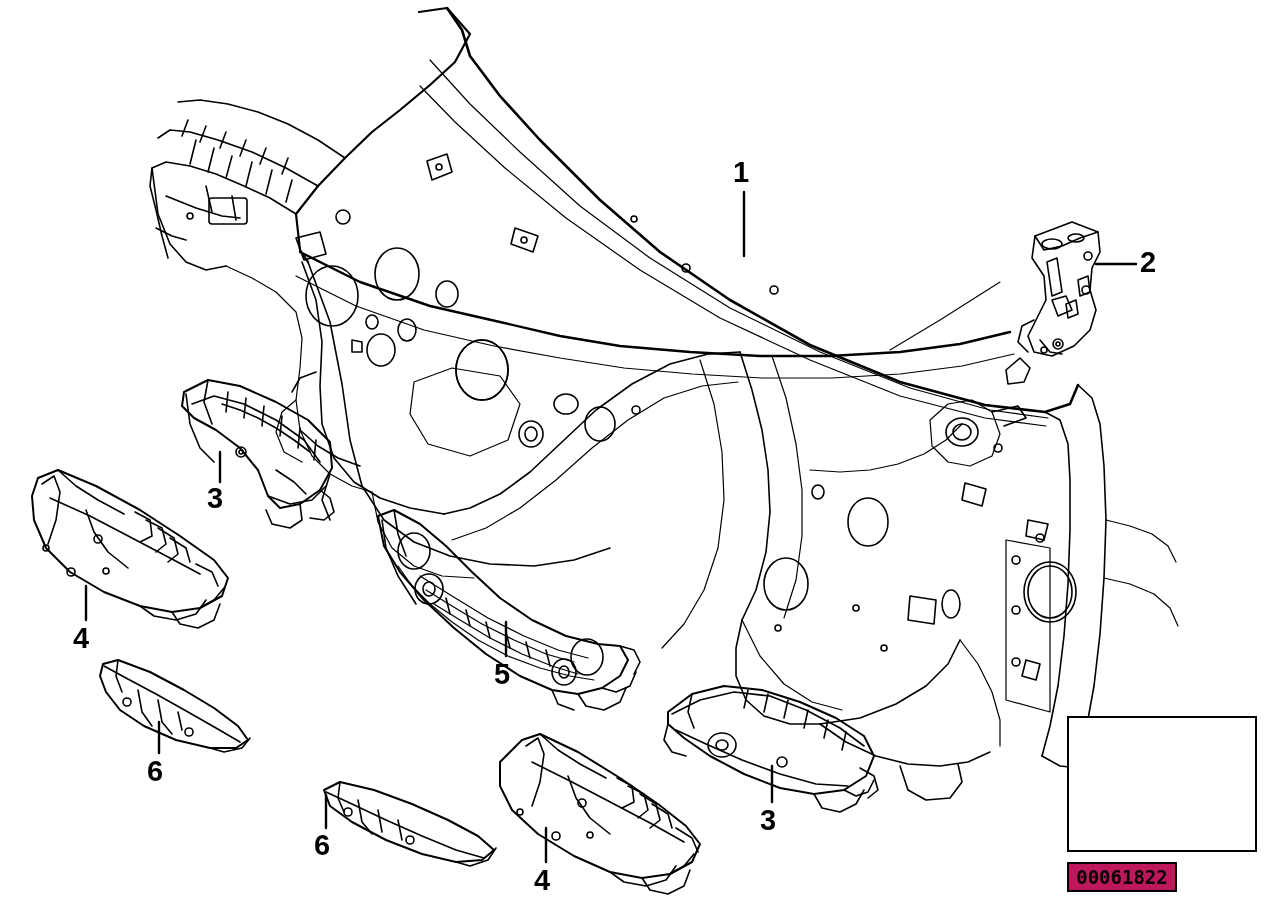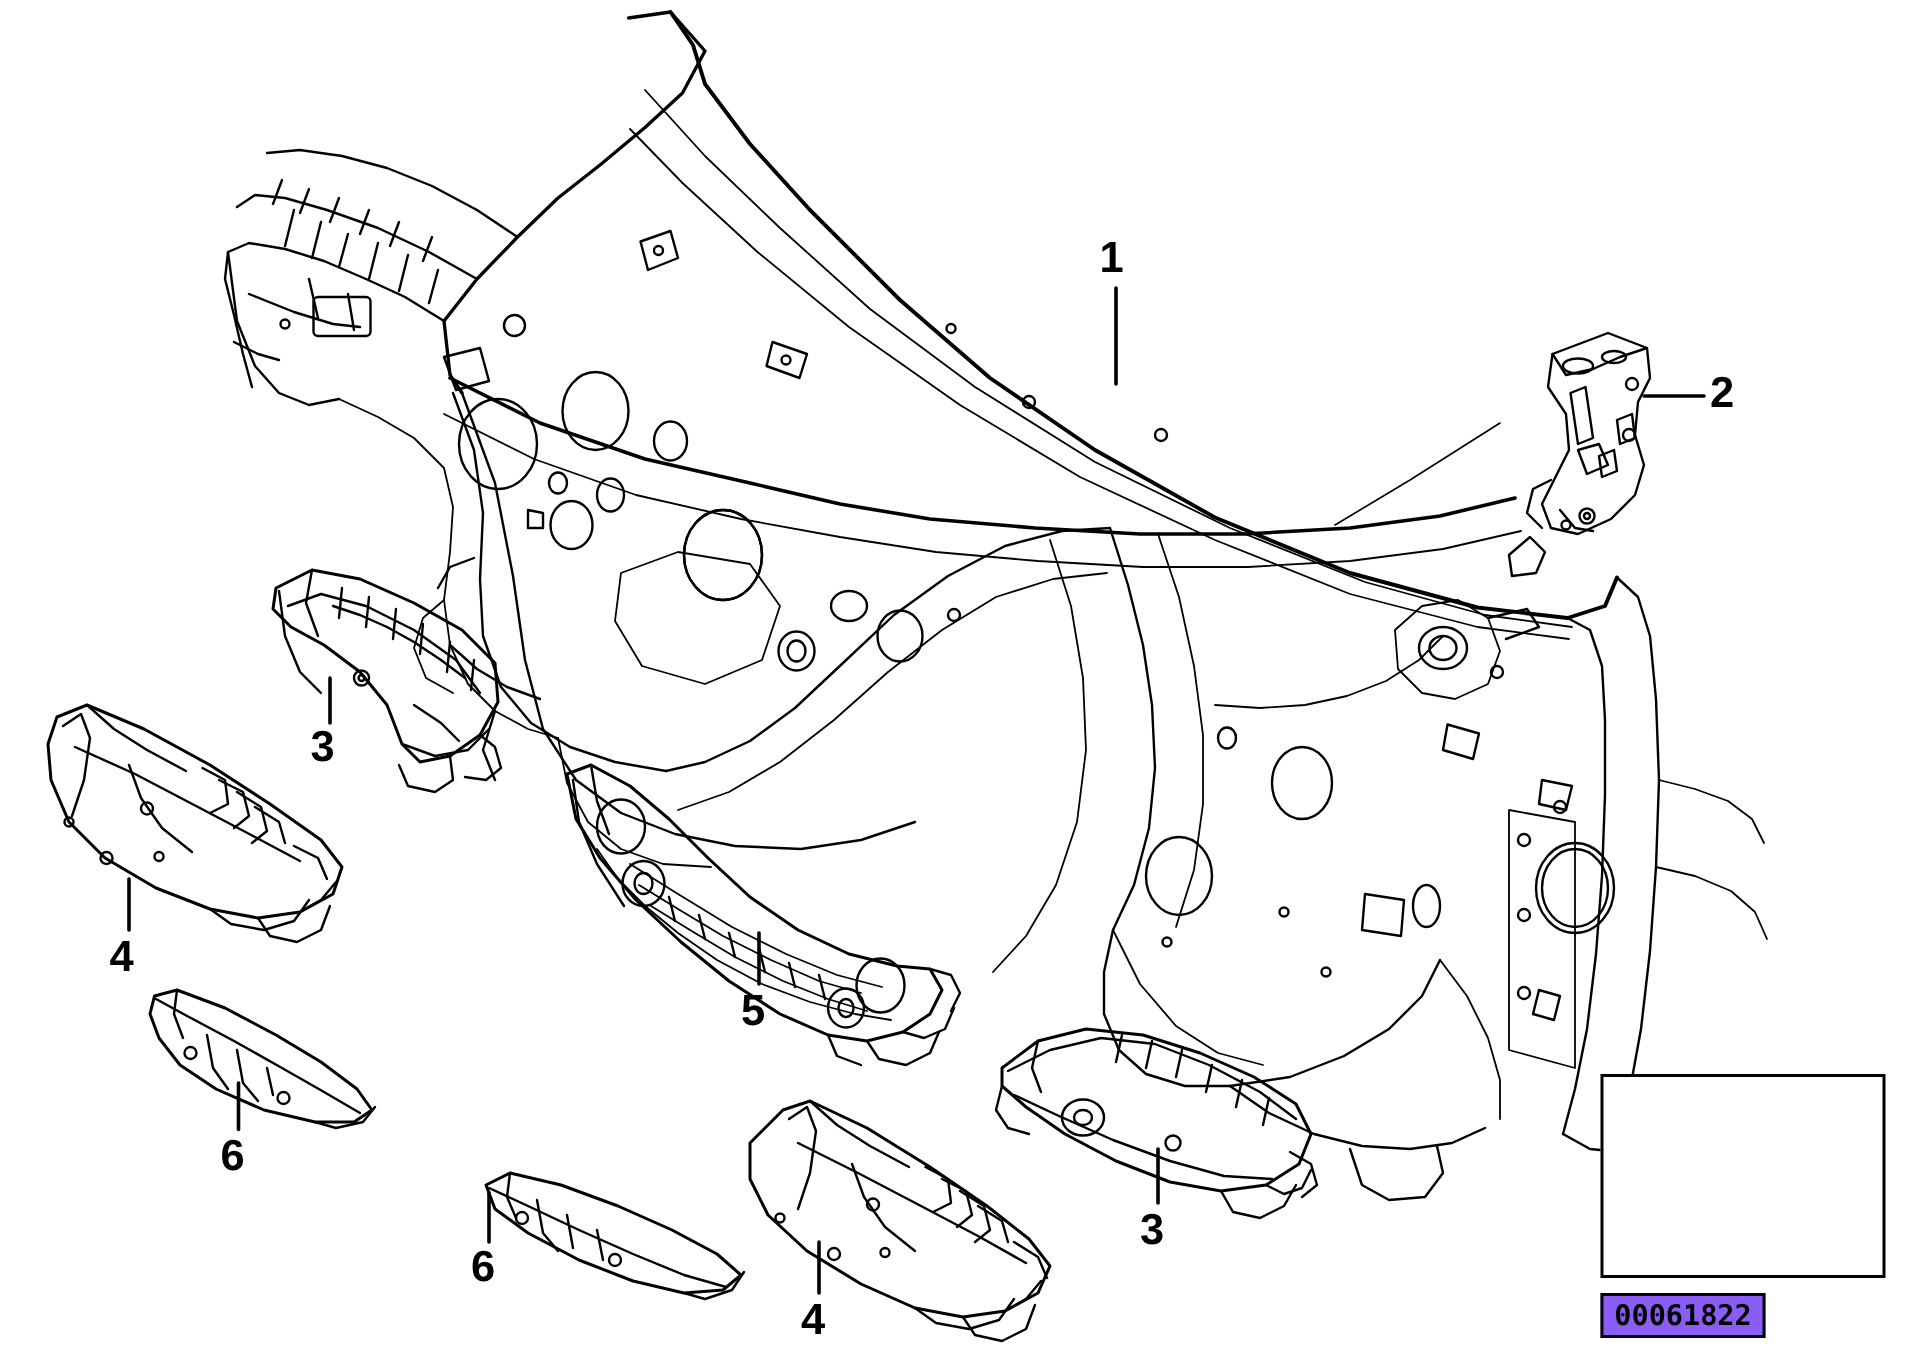--- a/index.html
+++ b/index.html
@@ -6,21 +6,21 @@
   html,body{margin:0;padding:0;background:#ffffff;}
   body{width:1288px;height:910px;position:relative;overflow:hidden;
        font-family:"Liberation Sans","DejaVu Sans",sans-serif;}
   #stage{position:absolute;left:0;top:0;width:1288px;height:910px;}
   #art{position:absolute;left:0;top:0;width:1288px;height:910px;}
   .callout{position:absolute;font-weight:bold;font-size:29px;color:#000;
            line-height:1;letter-spacing:0;user-select:none;}
   .locator-box{position:absolute;left:1067px;top:716px;width:190px;height:136px;
                border:2px solid #000;background:#fff;box-sizing:border-box;}
   .id-box{position:absolute;left:1067px;top:862px;width:110px;height:30px;
-          border:2px solid #000;background:#8b5cf6;box-sizing:border-box;
+          border:2px solid #000;background:#be185d;box-sizing:border-box;
           display:flex;align-items:center;justify-content:center;}
   .id-text{font-family:"DejaVu Sans Mono","Liberation Mono",monospace;
            font-size:19px;font-weight:bold;color:#000;letter-spacing:0px;}
 </style>
 </head>
 <body>
 
 <div id="stage">
 
   <svg id="art" viewBox="0 0 1288 910" xmlns="http://www.w3.org/2000/svg" fill="none" stroke="#000" stroke-linejoin="round" stroke-linecap="round">

